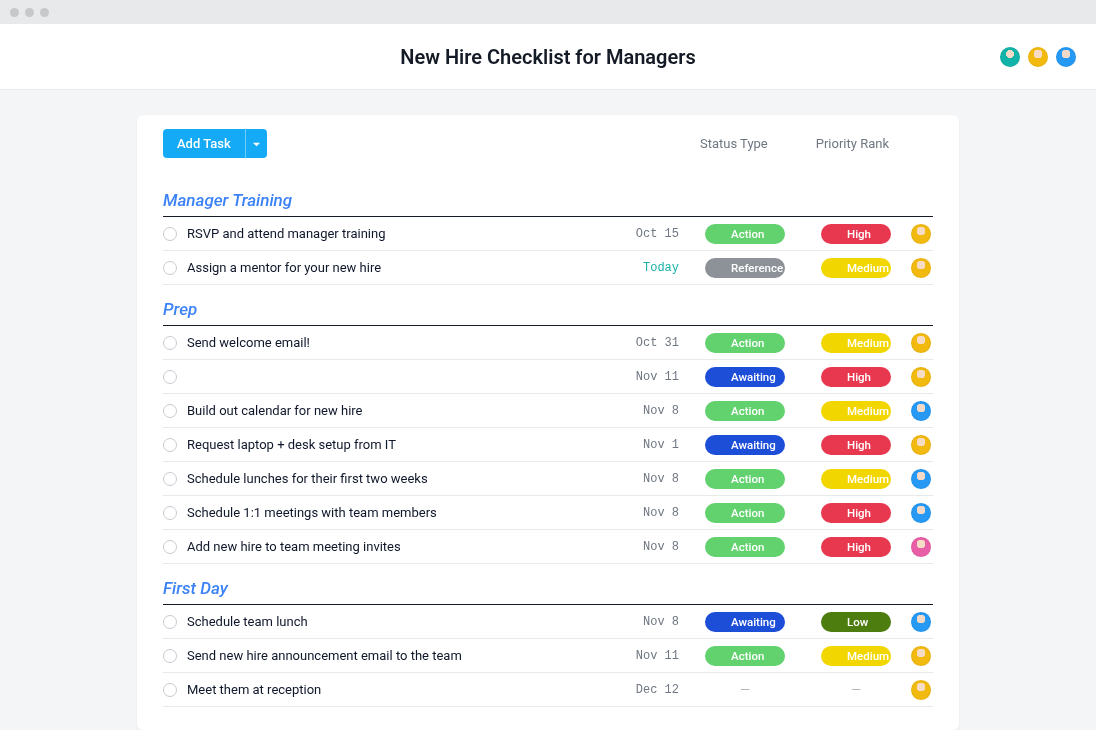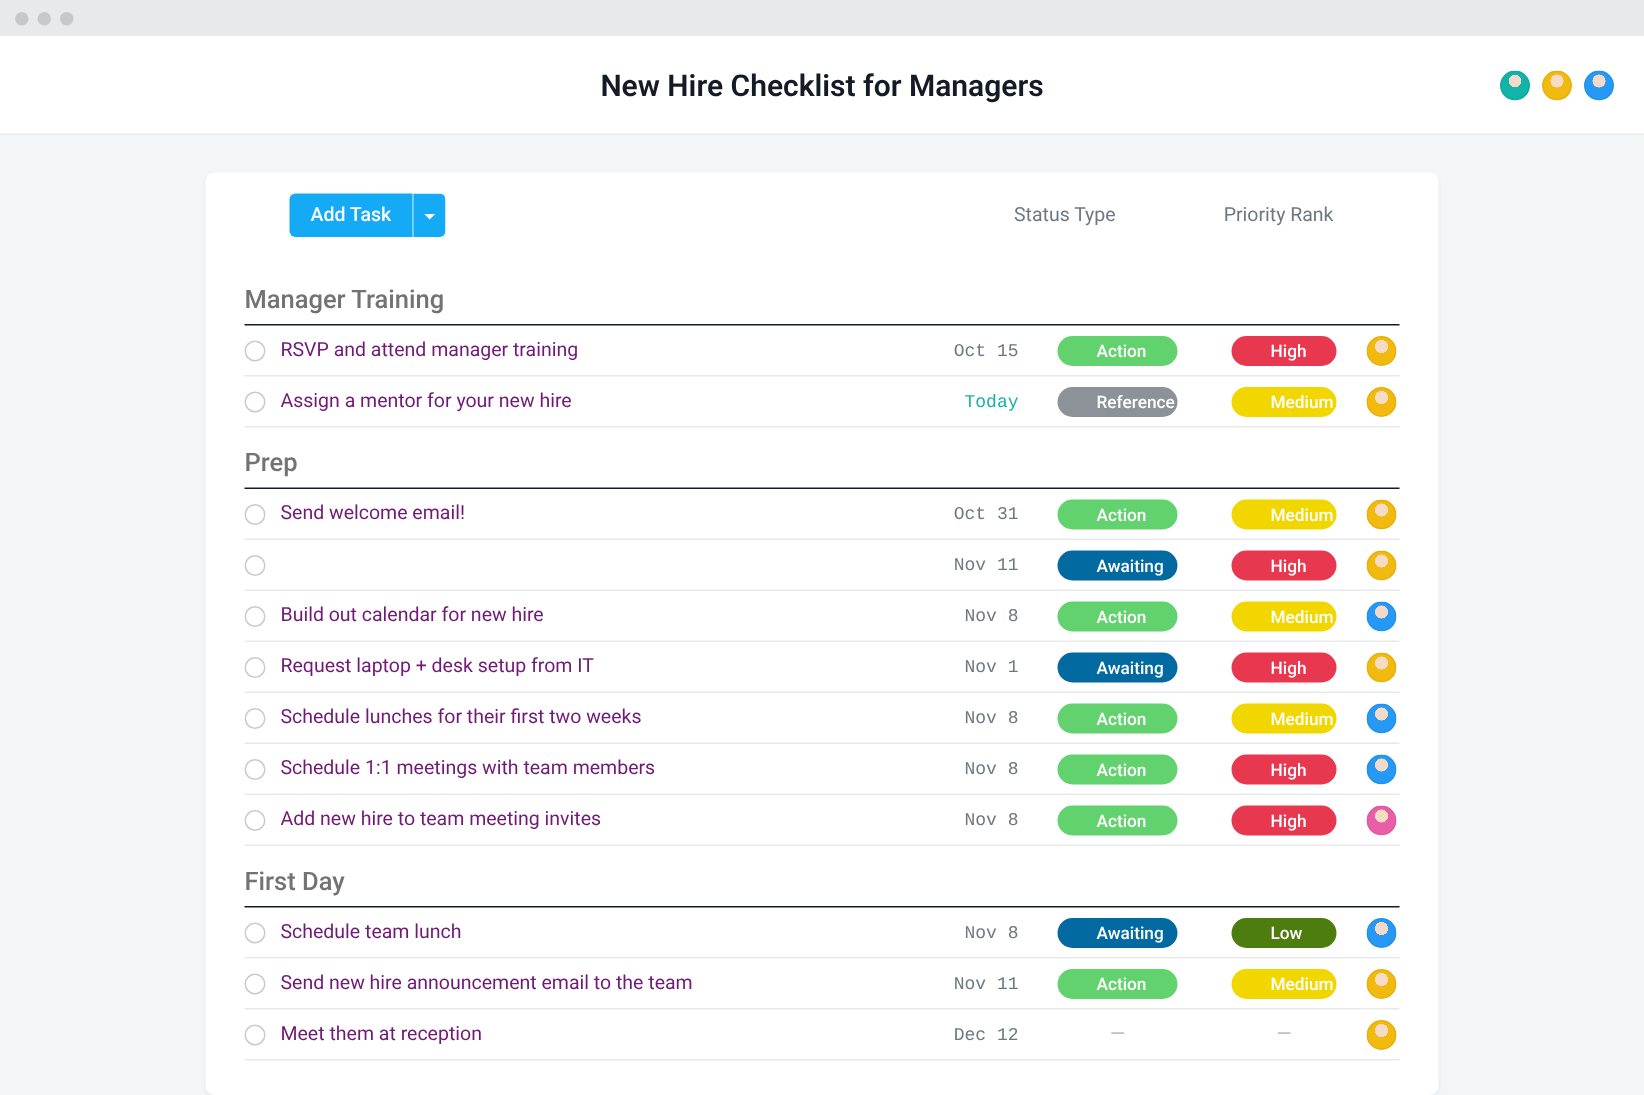--- a/index.html
+++ b/index.html
@@ -10,41 +10,41 @@
   .header-title { font-size: 20px; font-weight: 600; color: #151b26; }
   .avatar-group { position: absolute; right: 18px; display: flex; gap: 4px; }
   .avatar { width: 24px; height: 24px; border-radius: 50%; display: inline-block; background: #ccc; border: 2px solid #fff; box-shadow: 0 0 0 1px rgba(0,0,0,0.05) inset; }
   .avatar.teal { background: radial-gradient(circle at 50% 35%, #f2d9c8 0 25%, #12b3a8 26% 100%); }
   .avatar.yellow { background: radial-gradient(circle at 50% 35%, #f7dcc5 0 26%, #f2b90e 27% 100%); }
   .avatar.blue { background: radial-gradient(circle at 50% 35%, #f2d9c8 0 26%, #2599f4 27% 100%); }
   .avatar.pink { background: radial-gradient(circle at 50% 35%, #f7dcc5 0 26%, #e85fa7 27% 100%); }
   .content-area { padding-top: 25px; display: flex; justify-content: center; }
   .card { width: 822px; background: #fff; border-radius: 6px; box-shadow: 0 1px 3px rgba(0,0,0,0.05); padding: 14px 26px 10px 26px; height: 615px; overflow: hidden; }
   .toolbar { display: flex; align-items: center; margin-bottom: 18px; }
-  .btn-add { display: inline-flex; margin-left: 30px; }
+  .btn-add { display: inline-flex; }
   .btn-add .main { background: #14aaf5; color: #fff; font-size: 13px; font-weight: 500; padding: 7px 14px; border-radius: 4px 0 0 4px; cursor: pointer; }
   .btn-add .caret { background: #14aaf5; border-left: 1px solid rgba(255,255,255,0.4); width: 22px; display: flex; align-items: center; justify-content: center; border-radius: 0 4px 4px 0; cursor: pointer; }
   .btn-add .caret svg { fill: #fff; width: 9px; height: 9px; }
-  .col-headers { display: flex; margin-left: auto; gap: 72px; padding-right: 44px; }
+  .col-headers { display: flex; margin-left: auto; gap: 48px; padding-right: 44px; }
   .col-header { font-size: 13px; color: #6f7782; }
-  .section-title { font-size: 17px; font-weight: 500; color: #737373; padding: 14px 0 6px 0; border-bottom: 1px solid #151b26; margin-bottom: 0; }
+  .section-title { font-size: 17px; font-weight: 500; color: #3b82f6; padding: 14px 0 6px 0; border-bottom: 1px solid #151b26; margin-bottom: 0; font-style: italic; }
   .task-row { display: flex; align-items: center; height: 34px; border-bottom: 1px solid #e8e9eb; }
   .check { width: 14px; height: 14px; border-radius: 50%; border: 1.5px solid #c7cbd1; margin-right: 10px; flex-shrink: 0; cursor: pointer; }
-  .task-title { font-size: 13px; color: #701a75; flex-shrink: 0; }
+  .task-title { font-size: 13px; color: #0f172a; flex-shrink: 0; }
   .spacer { flex: 1; }
   .task-date { font-size: 12px; color: #6f7782; width: 58px; text-align: right; margin-right: 26px; font-family: Liberation Mono, monospace; }
   .task-date.today { color: #17b1a7; }
   .pill { font-size: 11.5px; font-weight: 500; color: #fff; padding: 3px 26px; border-radius: 12px; min-width: 56px; text-align: center; display: inline-block; }
   .pill-dash { font-size: 13px; color: #b1b5bb; min-width: 56px; text-align: center; display: inline-block; }
   .status-col { width: 80px; display: flex; justify-content: center; margin-right: 36px; }
   .priority-col { width: 70px; display: flex; justify-content: center; margin-right: 18px; }
   .assignee-col { width: 24px; display: flex; justify-content: center; }
   .assignee-col .avatar { width: 22px; height: 22px; border-width: 1.5px; }
   .pill.action   { background: #62d26f; }
-  .pill.awaiting { background: #0369a1; }
+  .pill.awaiting { background: #1d4ed8; }
   .pill.reference{ background: #8d9299; }
   .pill.high     { background: #e8384f; }
   .pill.medium   { background: #f2d600; }
   .pill.low      { background: #4d7c0f; }
 </style>
 </head>
 <body>
 
 <div class="window-chrome">
   <span class="dot"></span>

